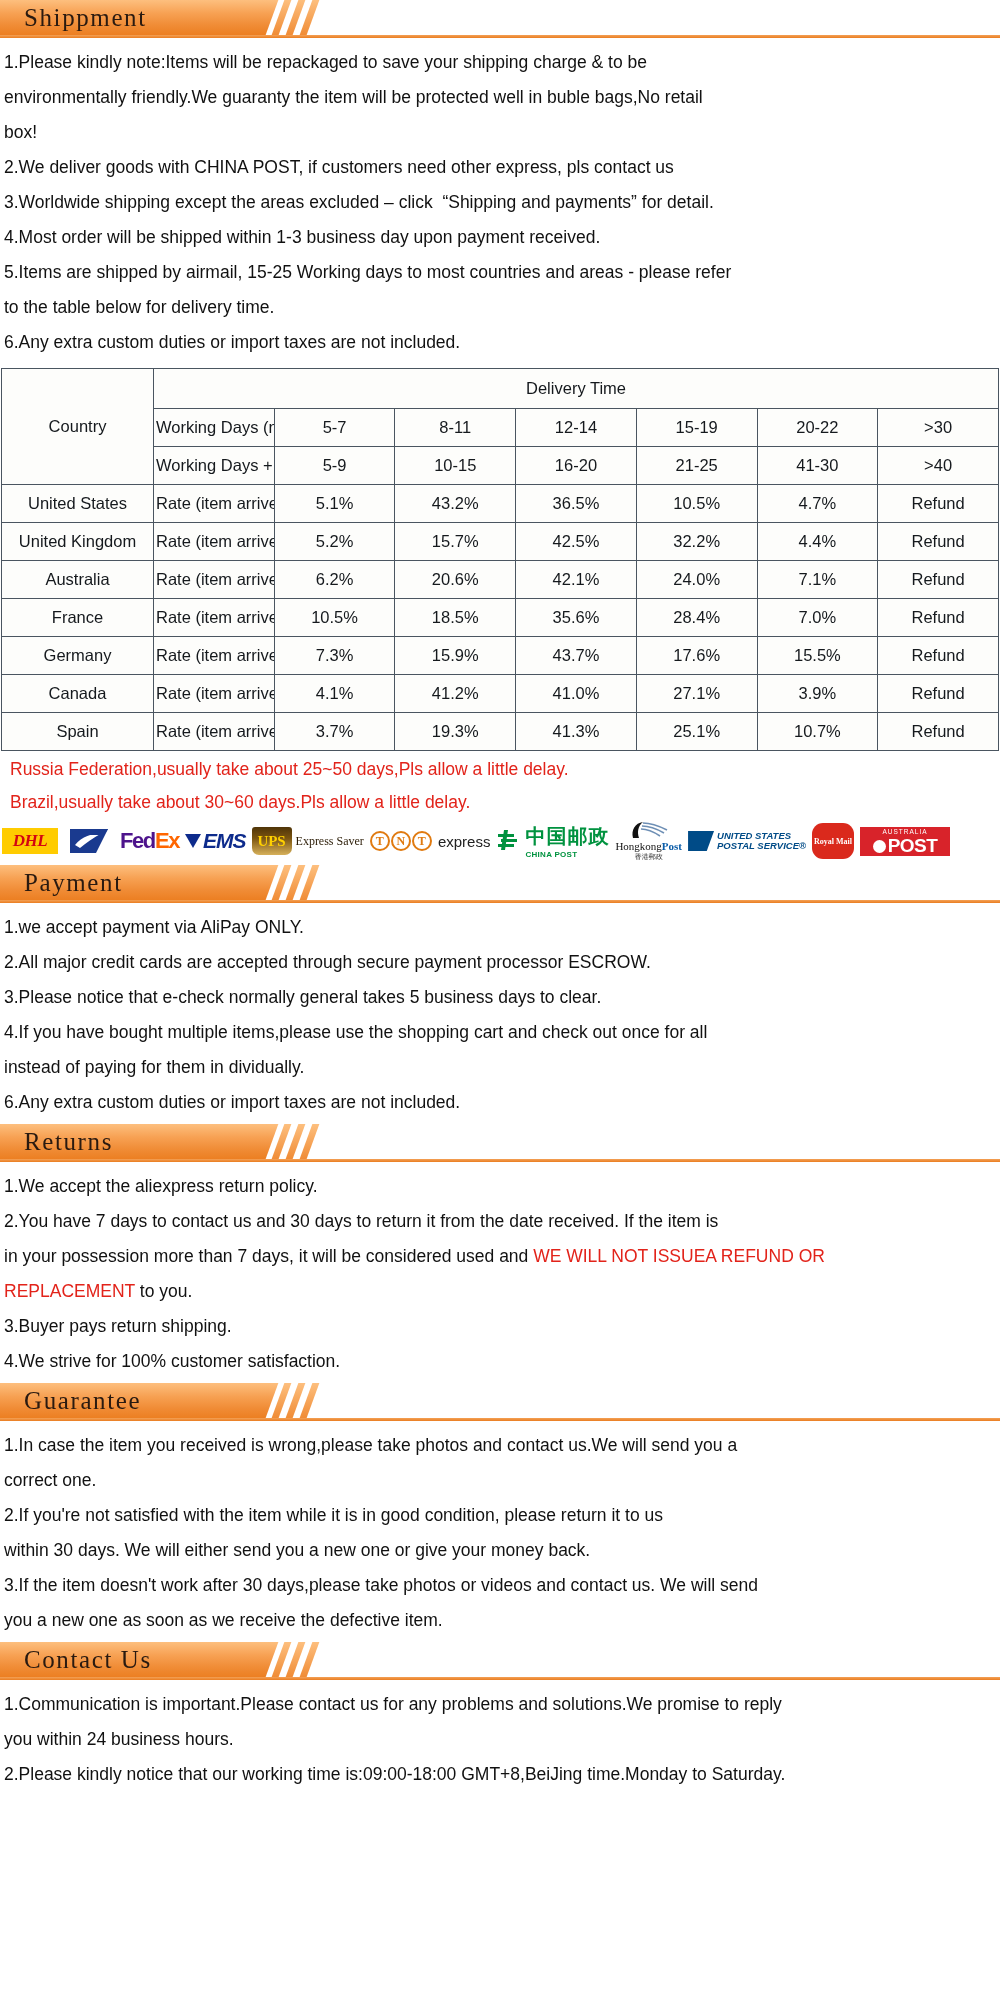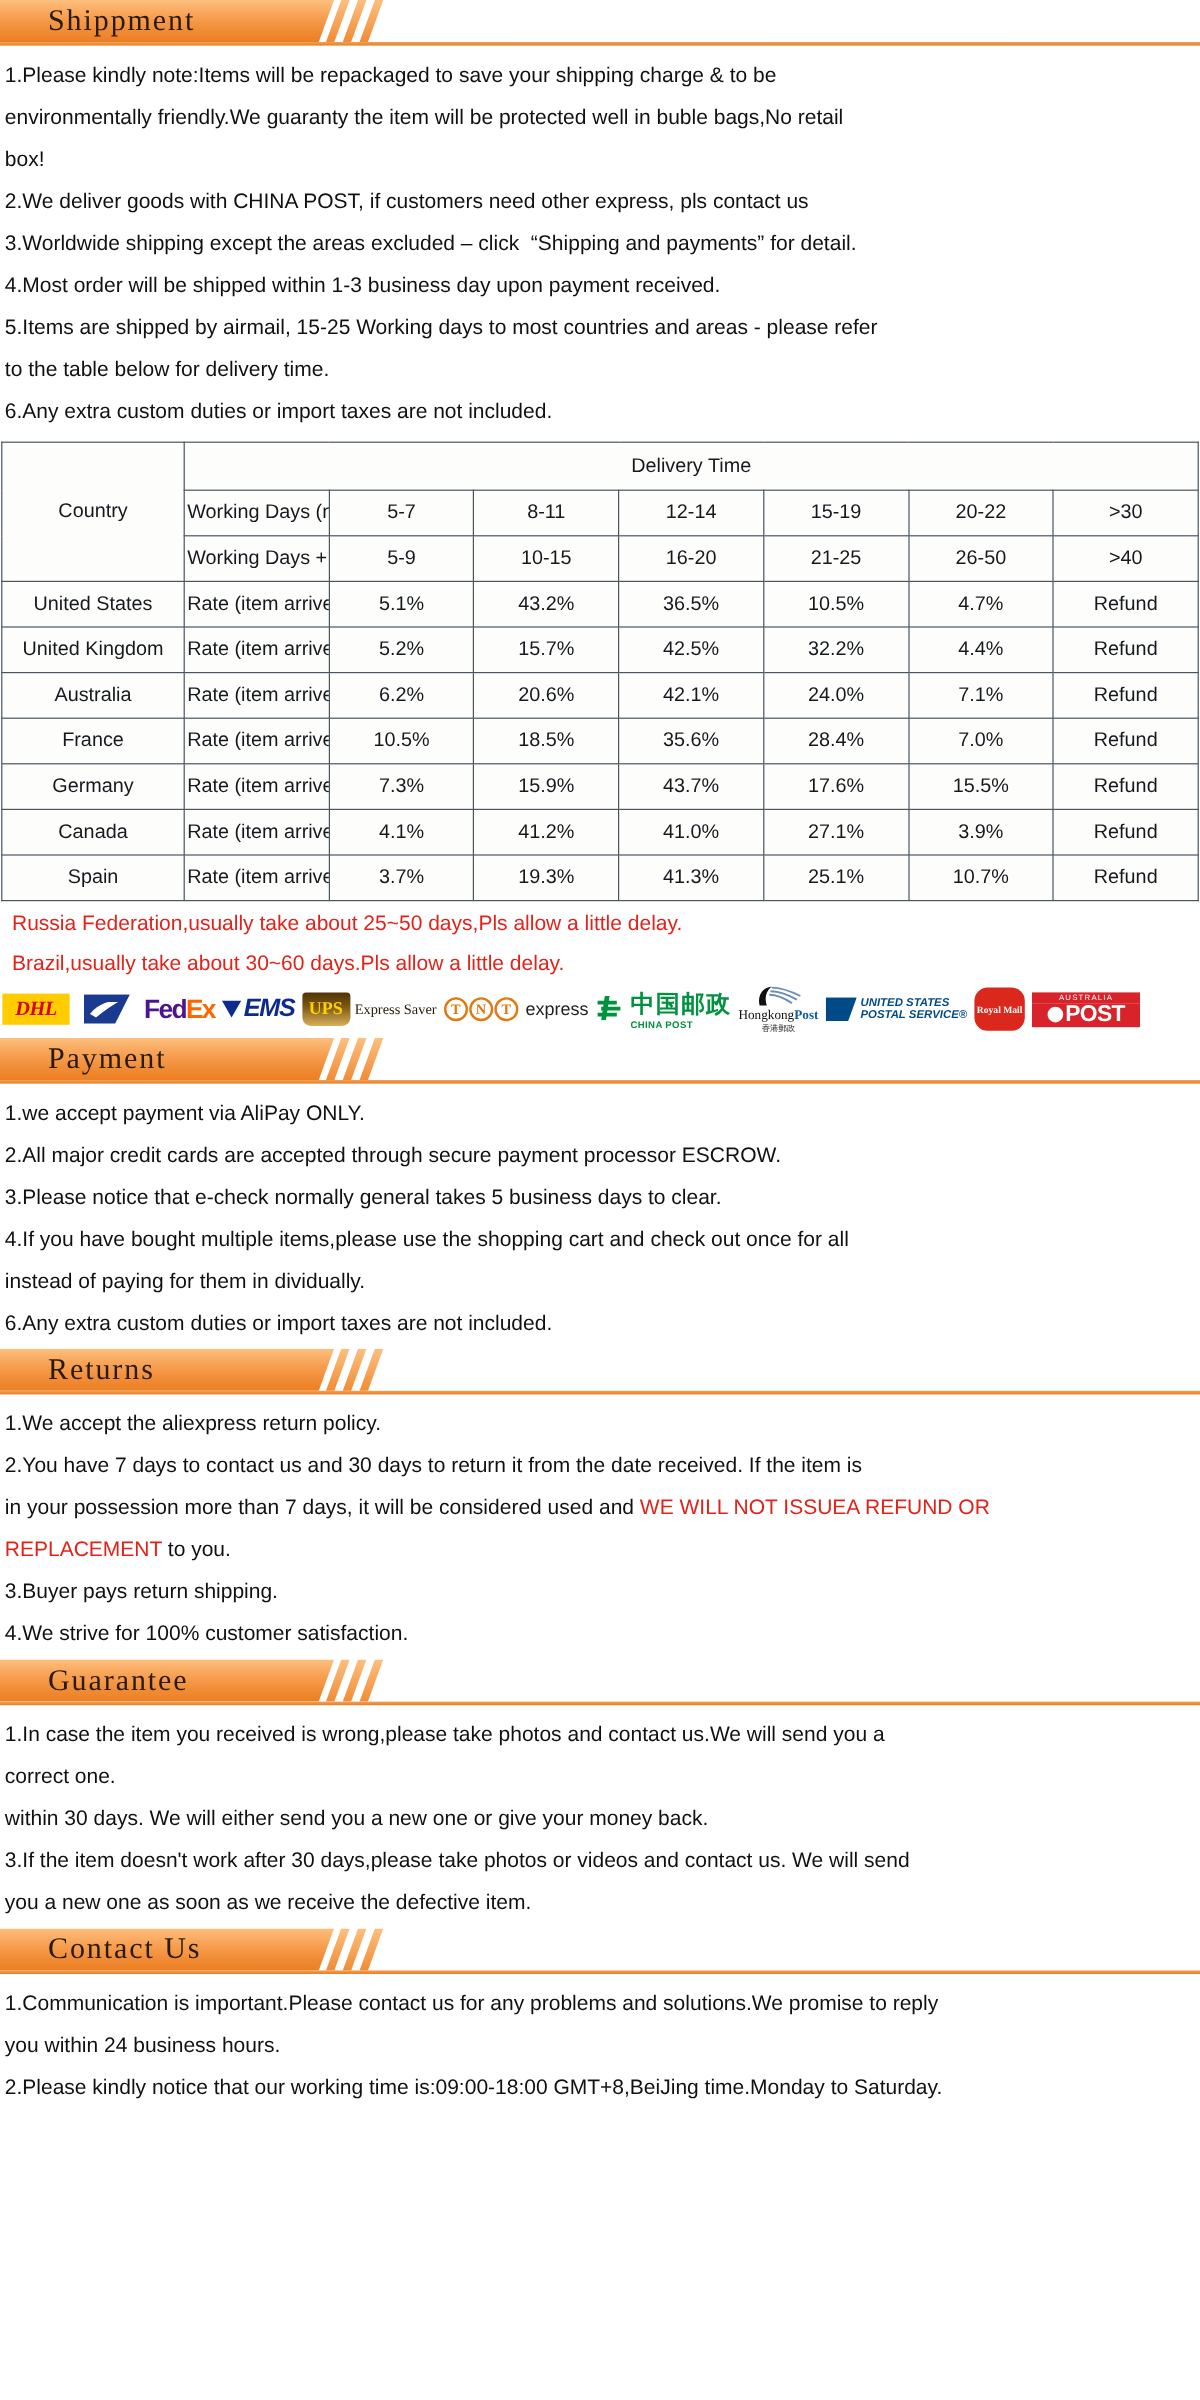--- a/index.html
+++ b/index.html
@@ -37,21 +37,21 @@
   .banner .s1 { left: 278px; }
   .banner .s2 { left: 292px; }
   .banner .s3 { left: 306px; }
   .banner .rule {
     position: absolute; left: 0; bottom: 1px;
     width: 1000px; height: 3px;
     background: linear-gradient(180deg,#f3a157 0%, #ea7d20 100%);
   }
   .banner .title {
     position: absolute;
-    left: 40px; top: 1px;
+    left: 24px; top: 1px;
     height: 34px; line-height: 34px;
     font-family: "Liberation Serif", serif;
     font-size: 25px;
     color: #2a1a10;
     letter-spacing: 1.6px;
     white-space: nowrap;
     z-index: 3;
   }
 
   
@@ -221,21 +221,21 @@
           <td class="num">15-19</td>
           <td class="num">20-22</td>
           <td class="last">&gt;30</td>
         </tr>
         <tr>
           <td class="label-col">Working Days + Saturday + Sunday</td>
           <td class="num">5-9</td>
           <td class="num">10-15</td>
           <td class="num">16-20</td>
           <td class="num">21-25</td>
-          <td class="num">26-50</td>
+          <td class="num">41-30</td>
           <td class="last">&gt;40</td>
         </tr>
 
         <tr>
           <td class="country-head">United States</td>
           <td class="label-col">Rate (item arrived)</td>
           <td class="num">5.1%</td>
           <td class="num">43.2%</td>
           <td class="num">36.5%</td>
           <td class="num">10.5%</td>
@@ -426,20 +426,21 @@
     <div class="slash s1"></div>
     <div class="slash s2"></div>
     <div class="slash s3"></div>
     <div class="rule"></div>
     <div class="title">Guarantee</div>
   </div>
 
   <div class="body-list">
     <div class="line">1.In case the item you received is wrong,please take photos and contact us.We will send you a</div>
     <div class="line">correct one.</div>
+    <div class="line">2.If you're not satisfied with the item while it is in good condition, please return it to us</div>
     <div class="line">within 30 days. We will either send you a new one or give your money back.</div>
     <div class="line">3.If the item doesn't work after 30 days,please take photos or videos and contact us. We will send</div>
     <div class="line">you a new one as soon as we receive the defective item.</div>
   </div>
 
   <div class="banner">
     <div class="shape"></div>
     <div class="slash s1"></div>
     <div class="slash s2"></div>
     <div class="slash s3"></div>

